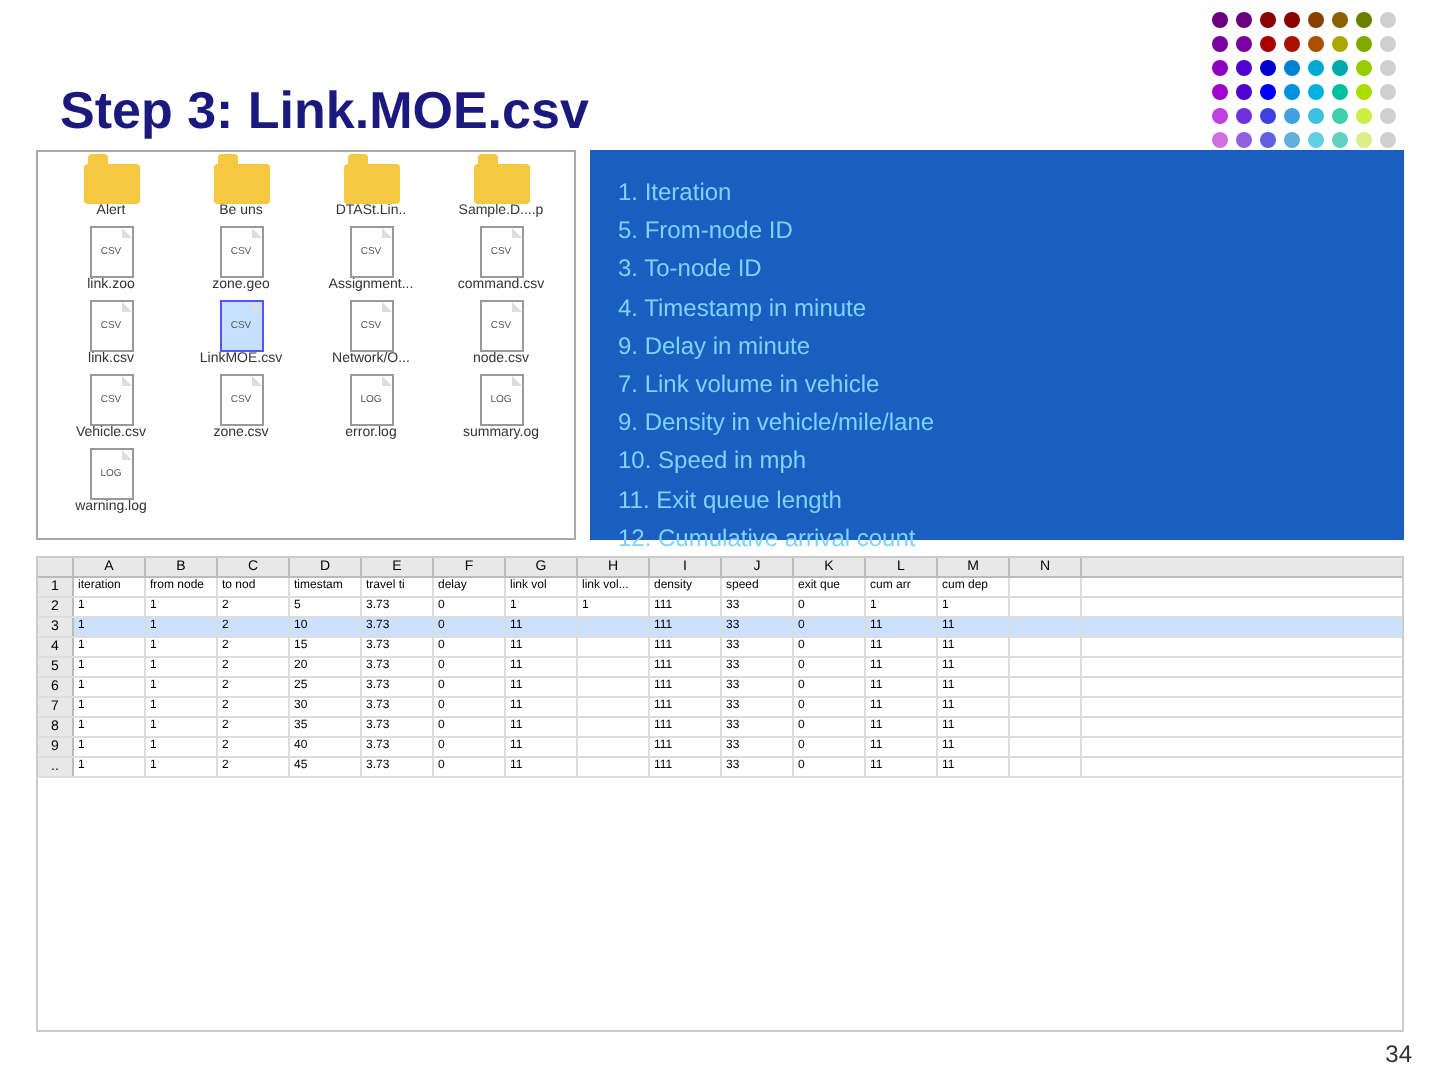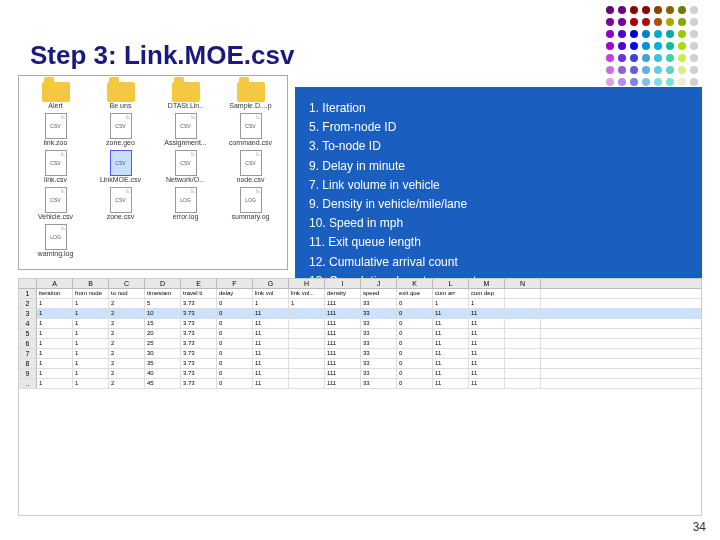--- a/index.html
+++ b/index.html
@@ -118,25 +118,24 @@
     }
 
     
     .info-panel {
       position: absolute;
       top: 75px;
       left: 295px;
       right: 18px;
       height: 195px;
       background: #1a5fbf;
-      color: #ffffff;
+      color: #7dd3fc;
       padding: 12px 14px;
       font-size: 12px;
       line-height: 1.6;
-      margin-top: 12px;
     }
 
     .info-panel ol {
       list-style: none;
     }
     .info-panel ol li {
       white-space: nowrap;
     }
 
     
@@ -339,20 +338,21 @@
         <span>warning.log</span>
       </div>
     </div>
 </div>
 
 <div class="info-panel">
   <ol id="info-list">
       <li>1.  Iteration</li>
       <li>5.  From-node ID</li>
       <li>3.  To-node ID</li>
+      <li>4.  Timestamp in minute</li>
       <li>9.  Delay in minute</li>
       <li>7.  Link volume in vehicle</li>
       <li>9.  Density in vehicle/mile/lane</li>
       <li>10. Speed in mph</li>
       <li>11. Exit queue length</li>
       <li>12. Cumulative arrival count</li>
       <li>13. Cumulative departure count</li>
     </ol>
 </div>
 

